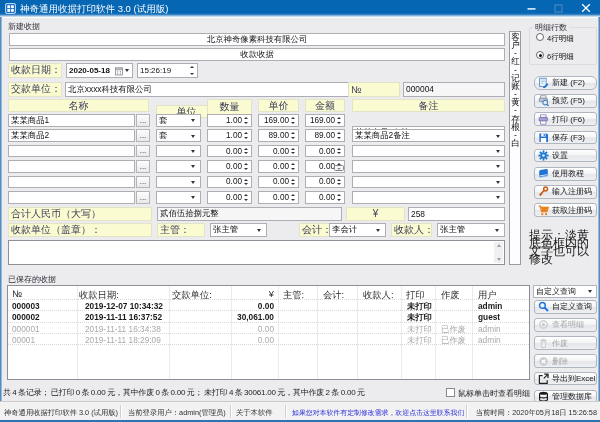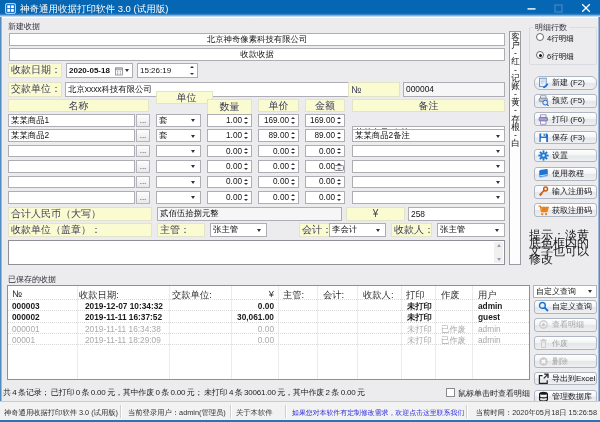--- a/index.html
+++ b/index.html
@@ -149,21 +149,21 @@
     <span class="spin" style="width:11px;background:linear-gradient(#fdfdfd,#e4e4e8);border-left:1px solid #b9b9bf;justify-content:center;">
         <i class="dn" style="border-left:3px solid transparent;border-right:3px solid transparent;border-top:3.5px solid #3a3a3a;"></i>
       </span>
   </div>
   <div class="abs ylabel" style="left:348px;top:82px;width:52px;height:14.5px;">№</div>
   <div class="abs field ro" style="left:403px;top:82px;width:102px;height:14.5px;">
     <span>000004</span>
   </div>
 
   <div class="abs ylabel centered" style="left:8px;top:99px;width:141px;height:13px;justify-content:center;padding-left:0;">名称</div>
-  <div class="abs ylabel centered" style="left:156px;top:91px;width:57px;height:13px;justify-content:center;padding-left:4px;">单位</div>
+  <div class="abs ylabel centered" style="left:156px;top:105px;width:57px;height:13px;justify-content:center;padding-left:4px;">单位</div>
   <div class="abs ylabel centered" style="left:207px;top:99px;width:45px;height:16px;justify-content:center;padding-left:0;">数量</div>
   <div class="abs ylabel centered" style="left:258px;top:99px;width:41px;height:13px;justify-content:center;padding-left:0;">单价</div>
   <div class="abs ylabel centered" style="left:305px;top:99px;width:40px;height:13px;justify-content:center;padding-left:0;">金额</div>
   <div class="abs ylabel centered" style="left:352px;top:99px;width:153px;height:13px;justify-content:center;padding-left:0;">备注</div>
 
   <div class="abs itemrow" style="left:0;top:114px;">
     <div class="abs field" style="left:8px;top:0;width:127px;height:12.6px;">
         <span>某某商品1</span>
       </div>
     <div class="abs dotsbtn" style="left:136px;top:0;width:14px;height:12.6px;">

